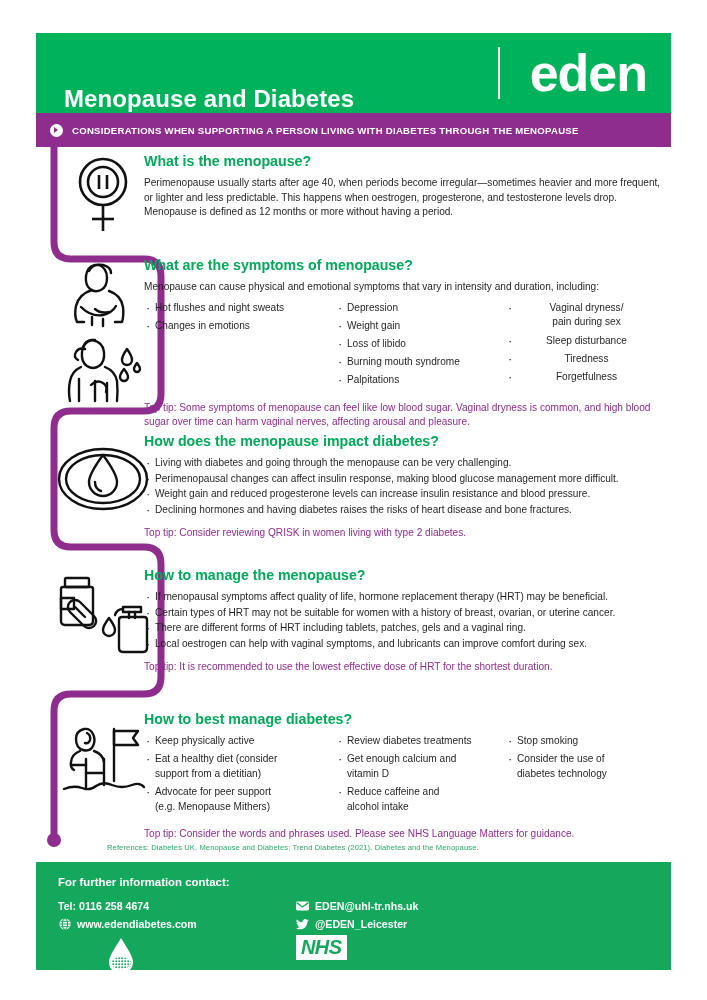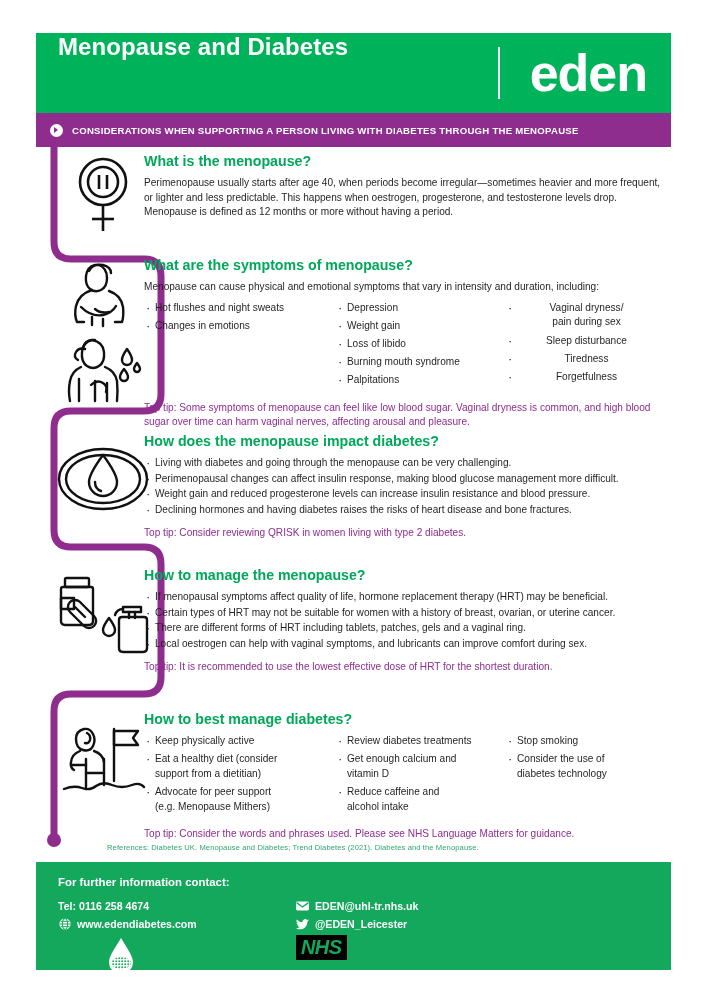--- a/index.html
+++ b/index.html
@@ -7,21 +7,21 @@
     width: 707px; height: 1000px;
     background: #ffffff;
     font-family: "Liberation Sans", sans-serif;
     overflow: hidden;
   }
   .page { position: relative; width: 707px; height: 1000px; background:#fff; }
 
   
   .header {
     position:absolute; left:36px; top:33px; width:635px; height:80px;
-    background:#00B35B; display:flex; align-items:flex-start;
+    background:#00B35B; display:flex; align-items:flex-end;padding-left:6px;
   }
   .header-title {
     color:#fff; font-size:24px; font-weight:bold; margin-left:22px;
     letter-spacing:.1px; white-space:nowrap;
   }
   .header-divider {
     position:absolute; left:462px; top:14px; width:2px; height:52px;
     background:#fff; opacity:.95;
   }
   .brand {
@@ -102,21 +102,21 @@
   }
   .f-head { position:absolute; left:22px; top:14px; font-size:11.4px; font-weight:bold; }
   .f-col-a { position:absolute; left:22px; top:36px; }
   .f-col-b { position:absolute; left:260px; top:36px; }
   .f-line { display:flex; align-items:center; font-size:10.6px; font-weight:bold; height:16px; margin-bottom:2px; }
   .f-ico { width:13px; margin-right:6px; display:inline-flex; align-items:center; justify-content:center; flex:0 0 auto;}
   .logos { position:absolute; left:22px; top:74px; display:flex; align-items:center;flex-direction:column; }
   .ldc-text { color:#fff; font-size:11.6px; margin-left:4px; font-family:"Liberation Serif", serif; letter-spacing:.1px;}
   .nhs {
     position:absolute; left:260px; top:73px;
-    background:#000000; color:#14A85C; font-style:italic; font-weight:bold;
+    background:#ffffff; color:#14A85C; font-style:italic; font-weight:bold;
     font-size:20px; padding:1px 6px 1px 5px; letter-spacing:-.6px;
     font-family:"Liberation Sans", sans-serif;
   }
 </style>
 </head>
 <body>
 
 <div class="page">
 
   <div class="header">

